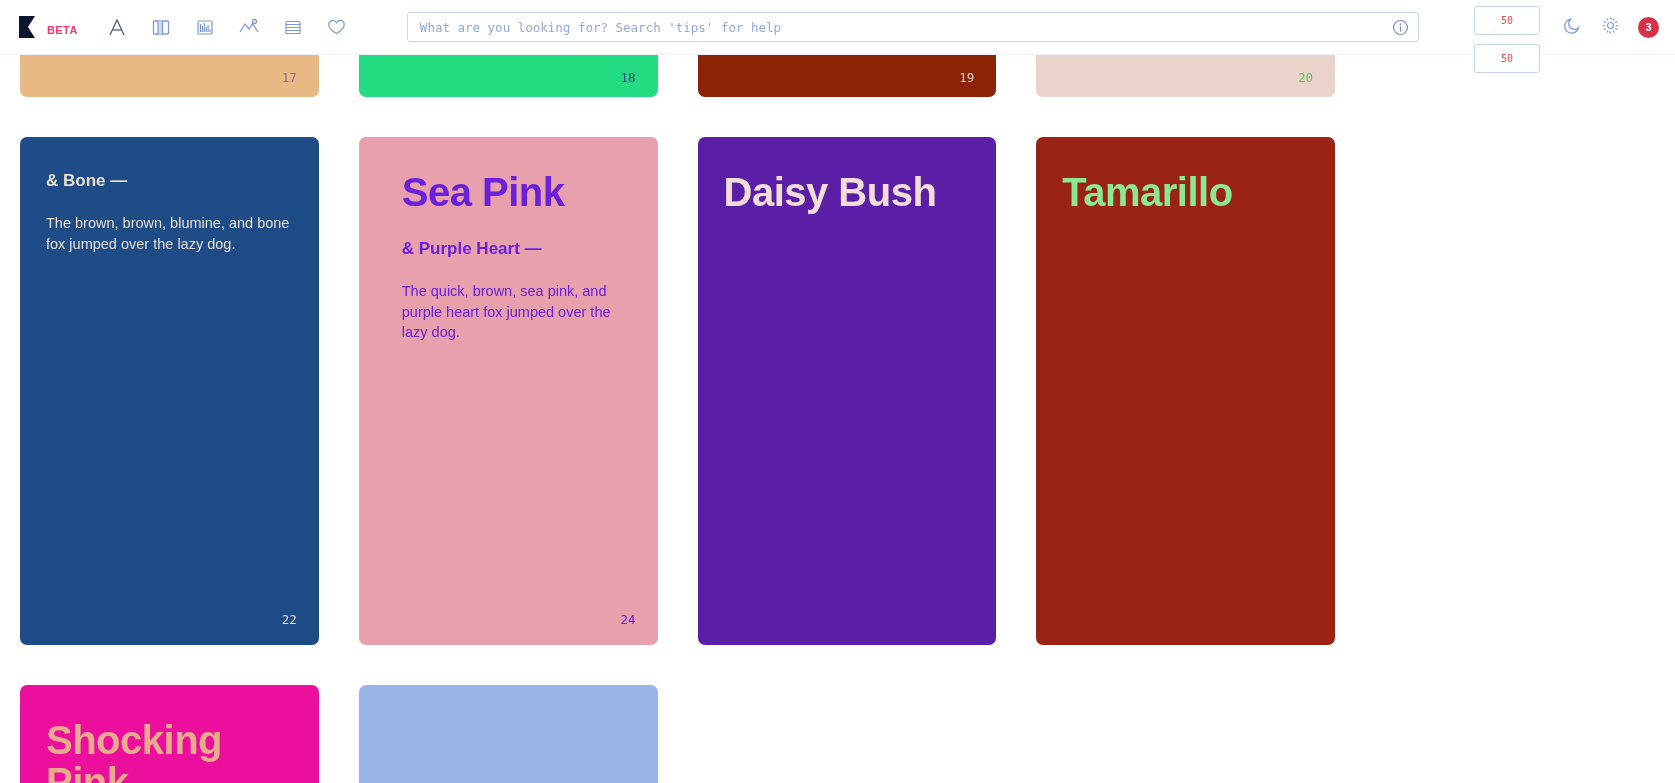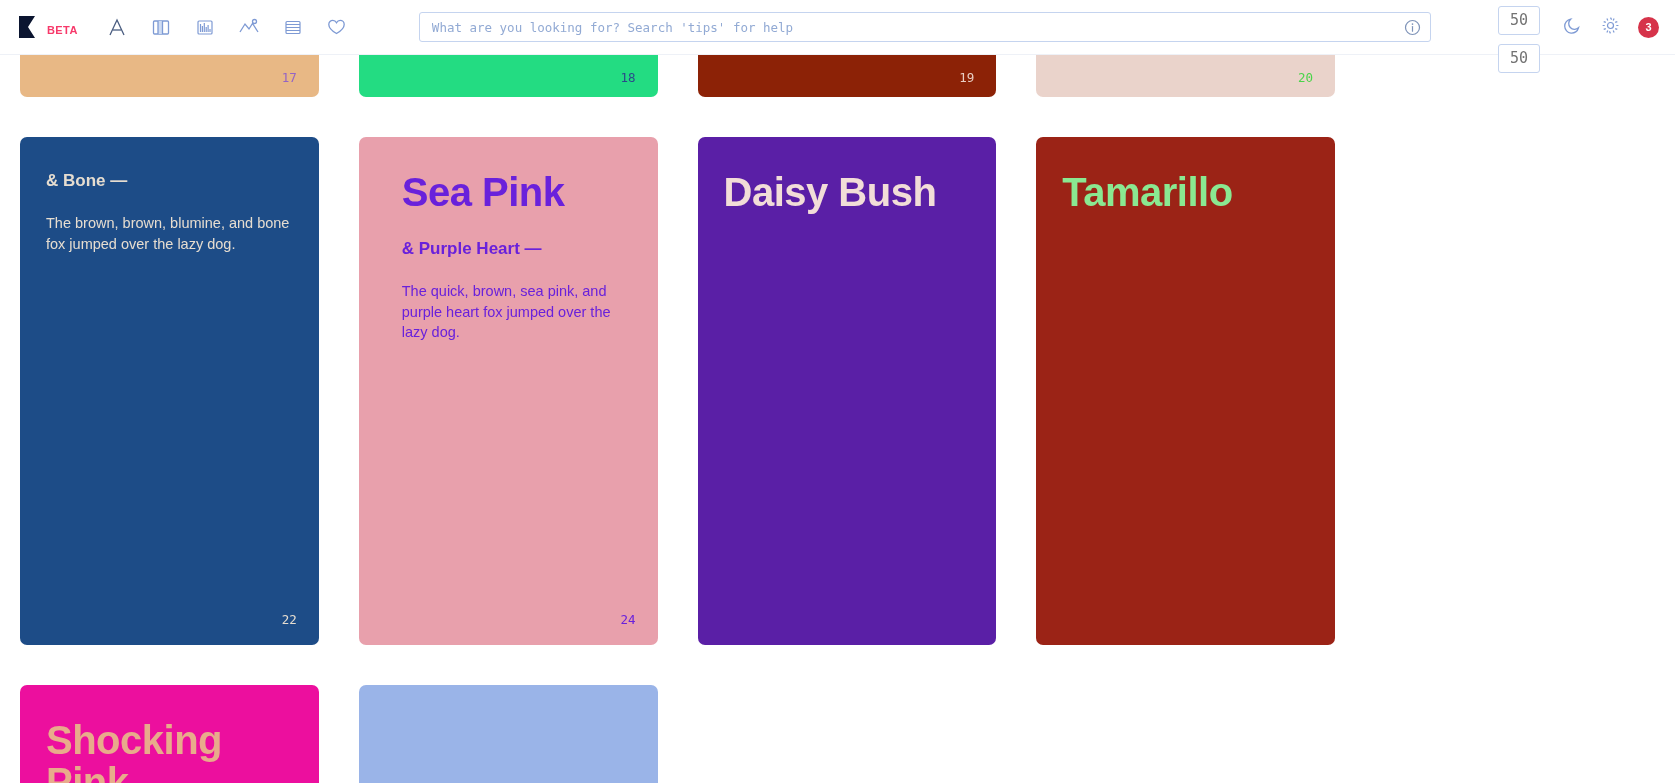--- a/index.html
+++ b/index.html
@@ -92,28 +92,28 @@
     gap: 9px;
     margin-right: 18px;
     flex-direction: column;
   }
   .bias-label {
     font-size: 13px;
     color: #4a5d80;
     font-family: "Liberation Sans", sans-serif;
   }
   .bias-input {
-    width: 42px;
+    width: 66px;
     height: 29px;
     border: 1px solid #c5d4ef;
     border-radius: 3px;
     text-align: center;
     font-family: "DejaVu Sans Mono", "Liberation Mono", monospace;
-    font-size: 15px;
-    color: #737373;
+    font-size: 10px;
+    color: #ef4444;
     outline: none;
     background: #fff;
   }
 
   .right-icons {
     display: flex;
     align-items: center;
     gap: 17px;
     padding-left: 4px;
   }

